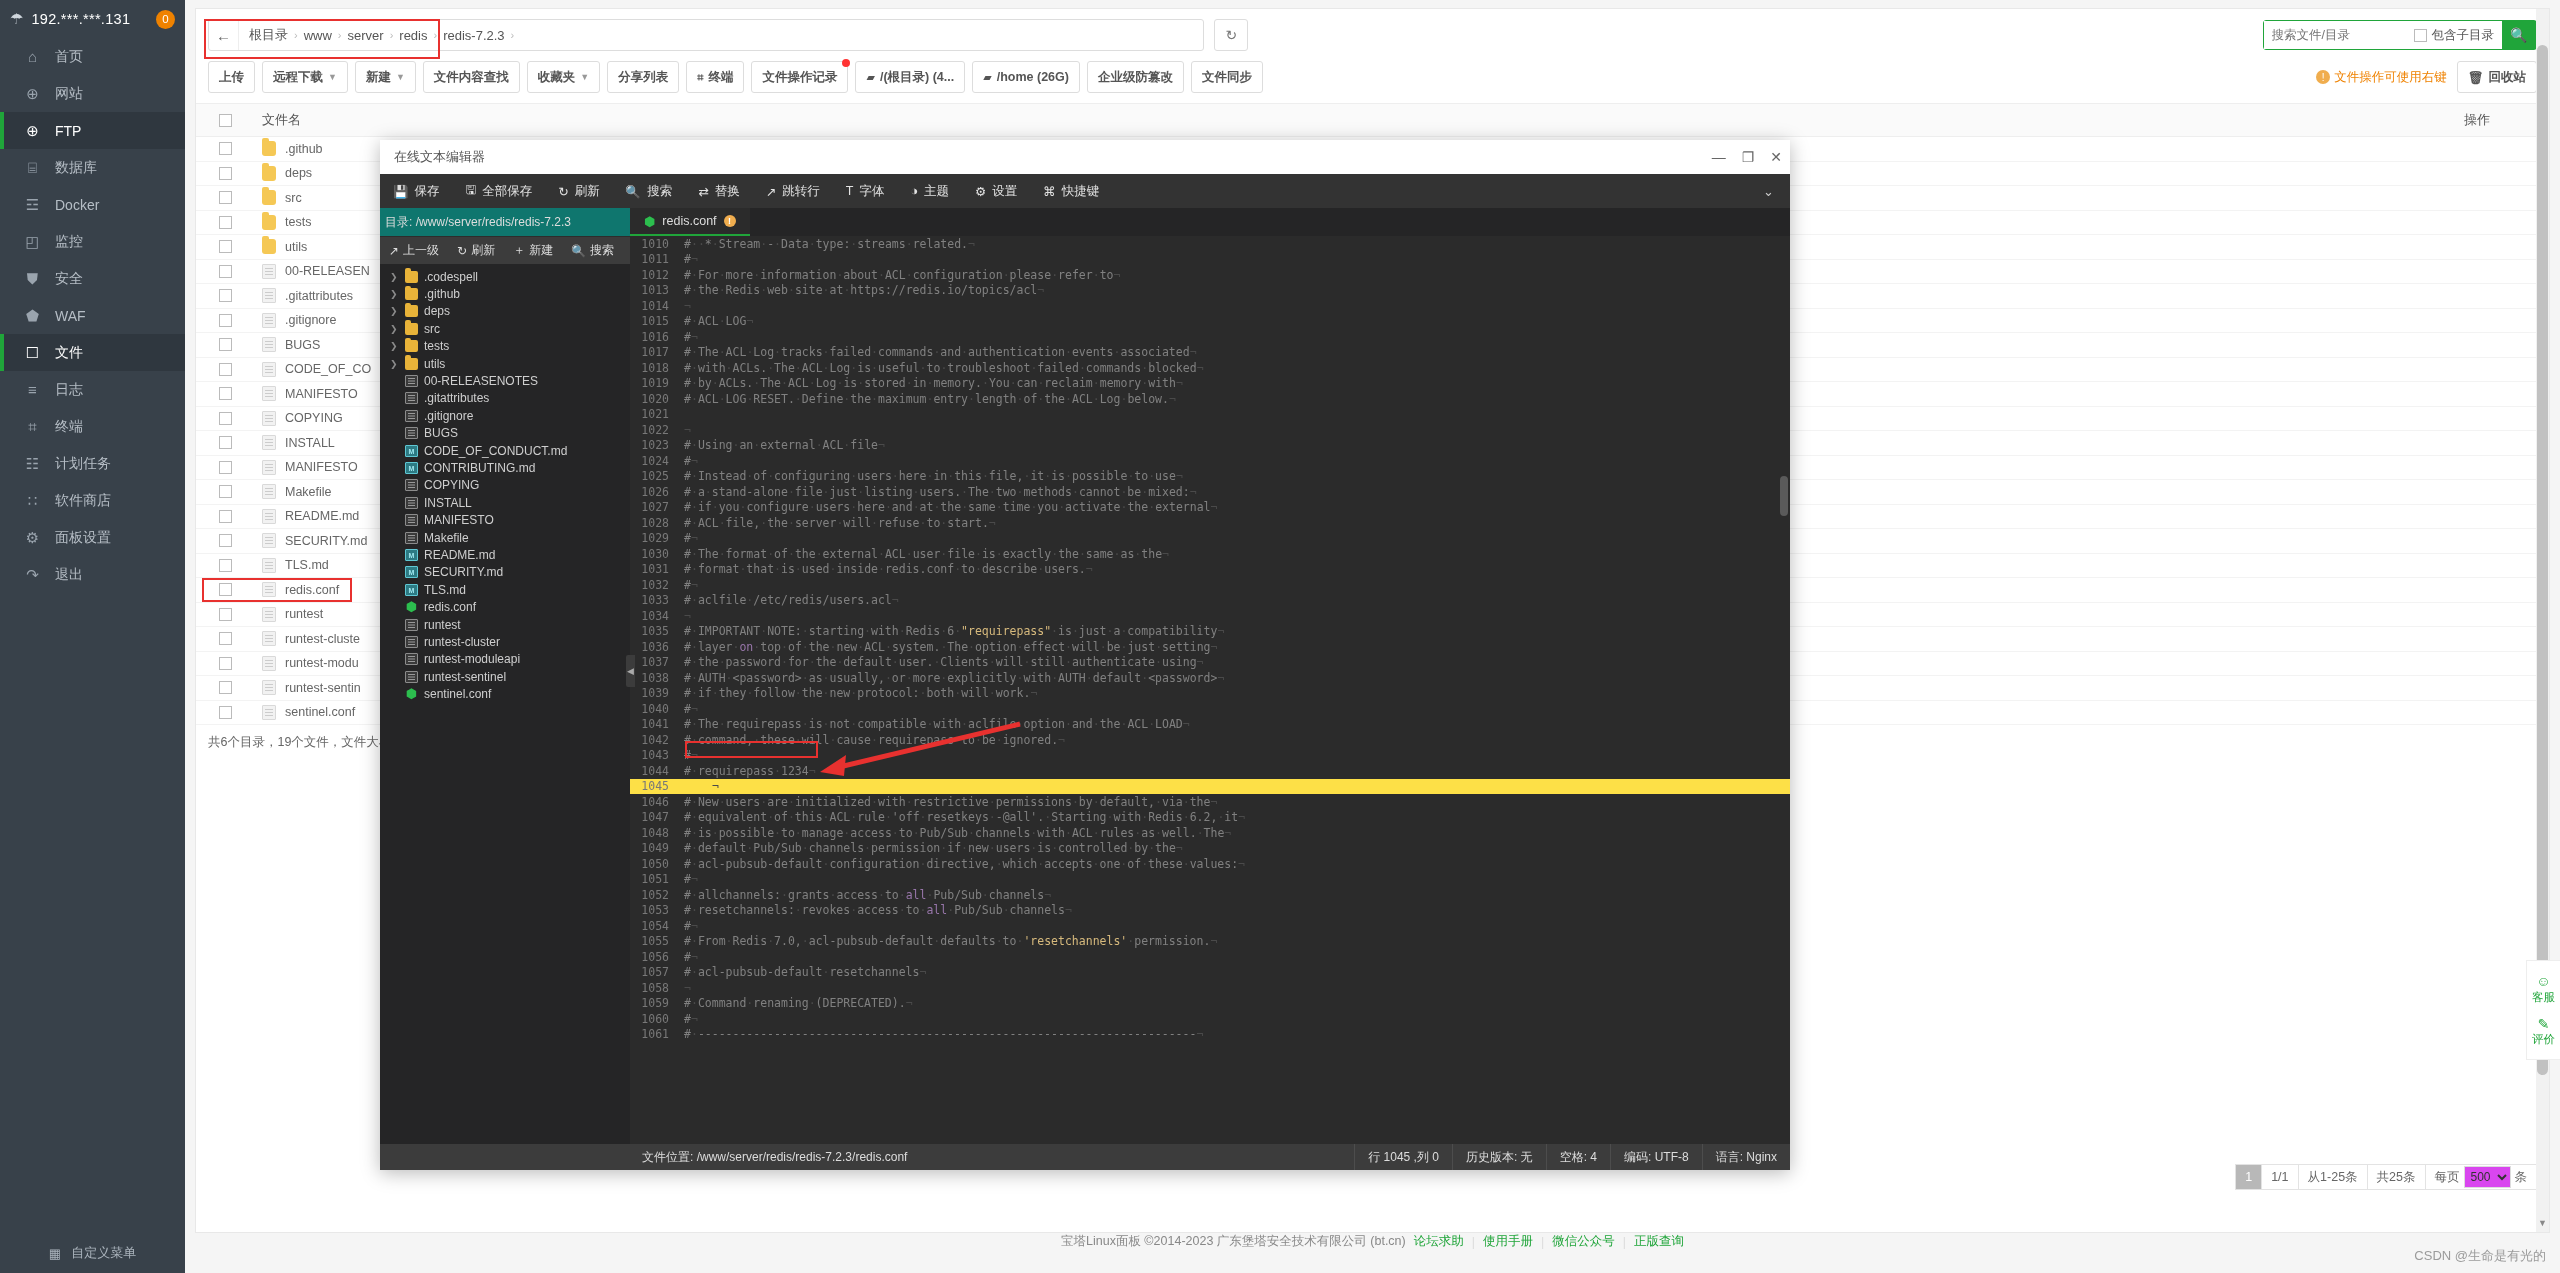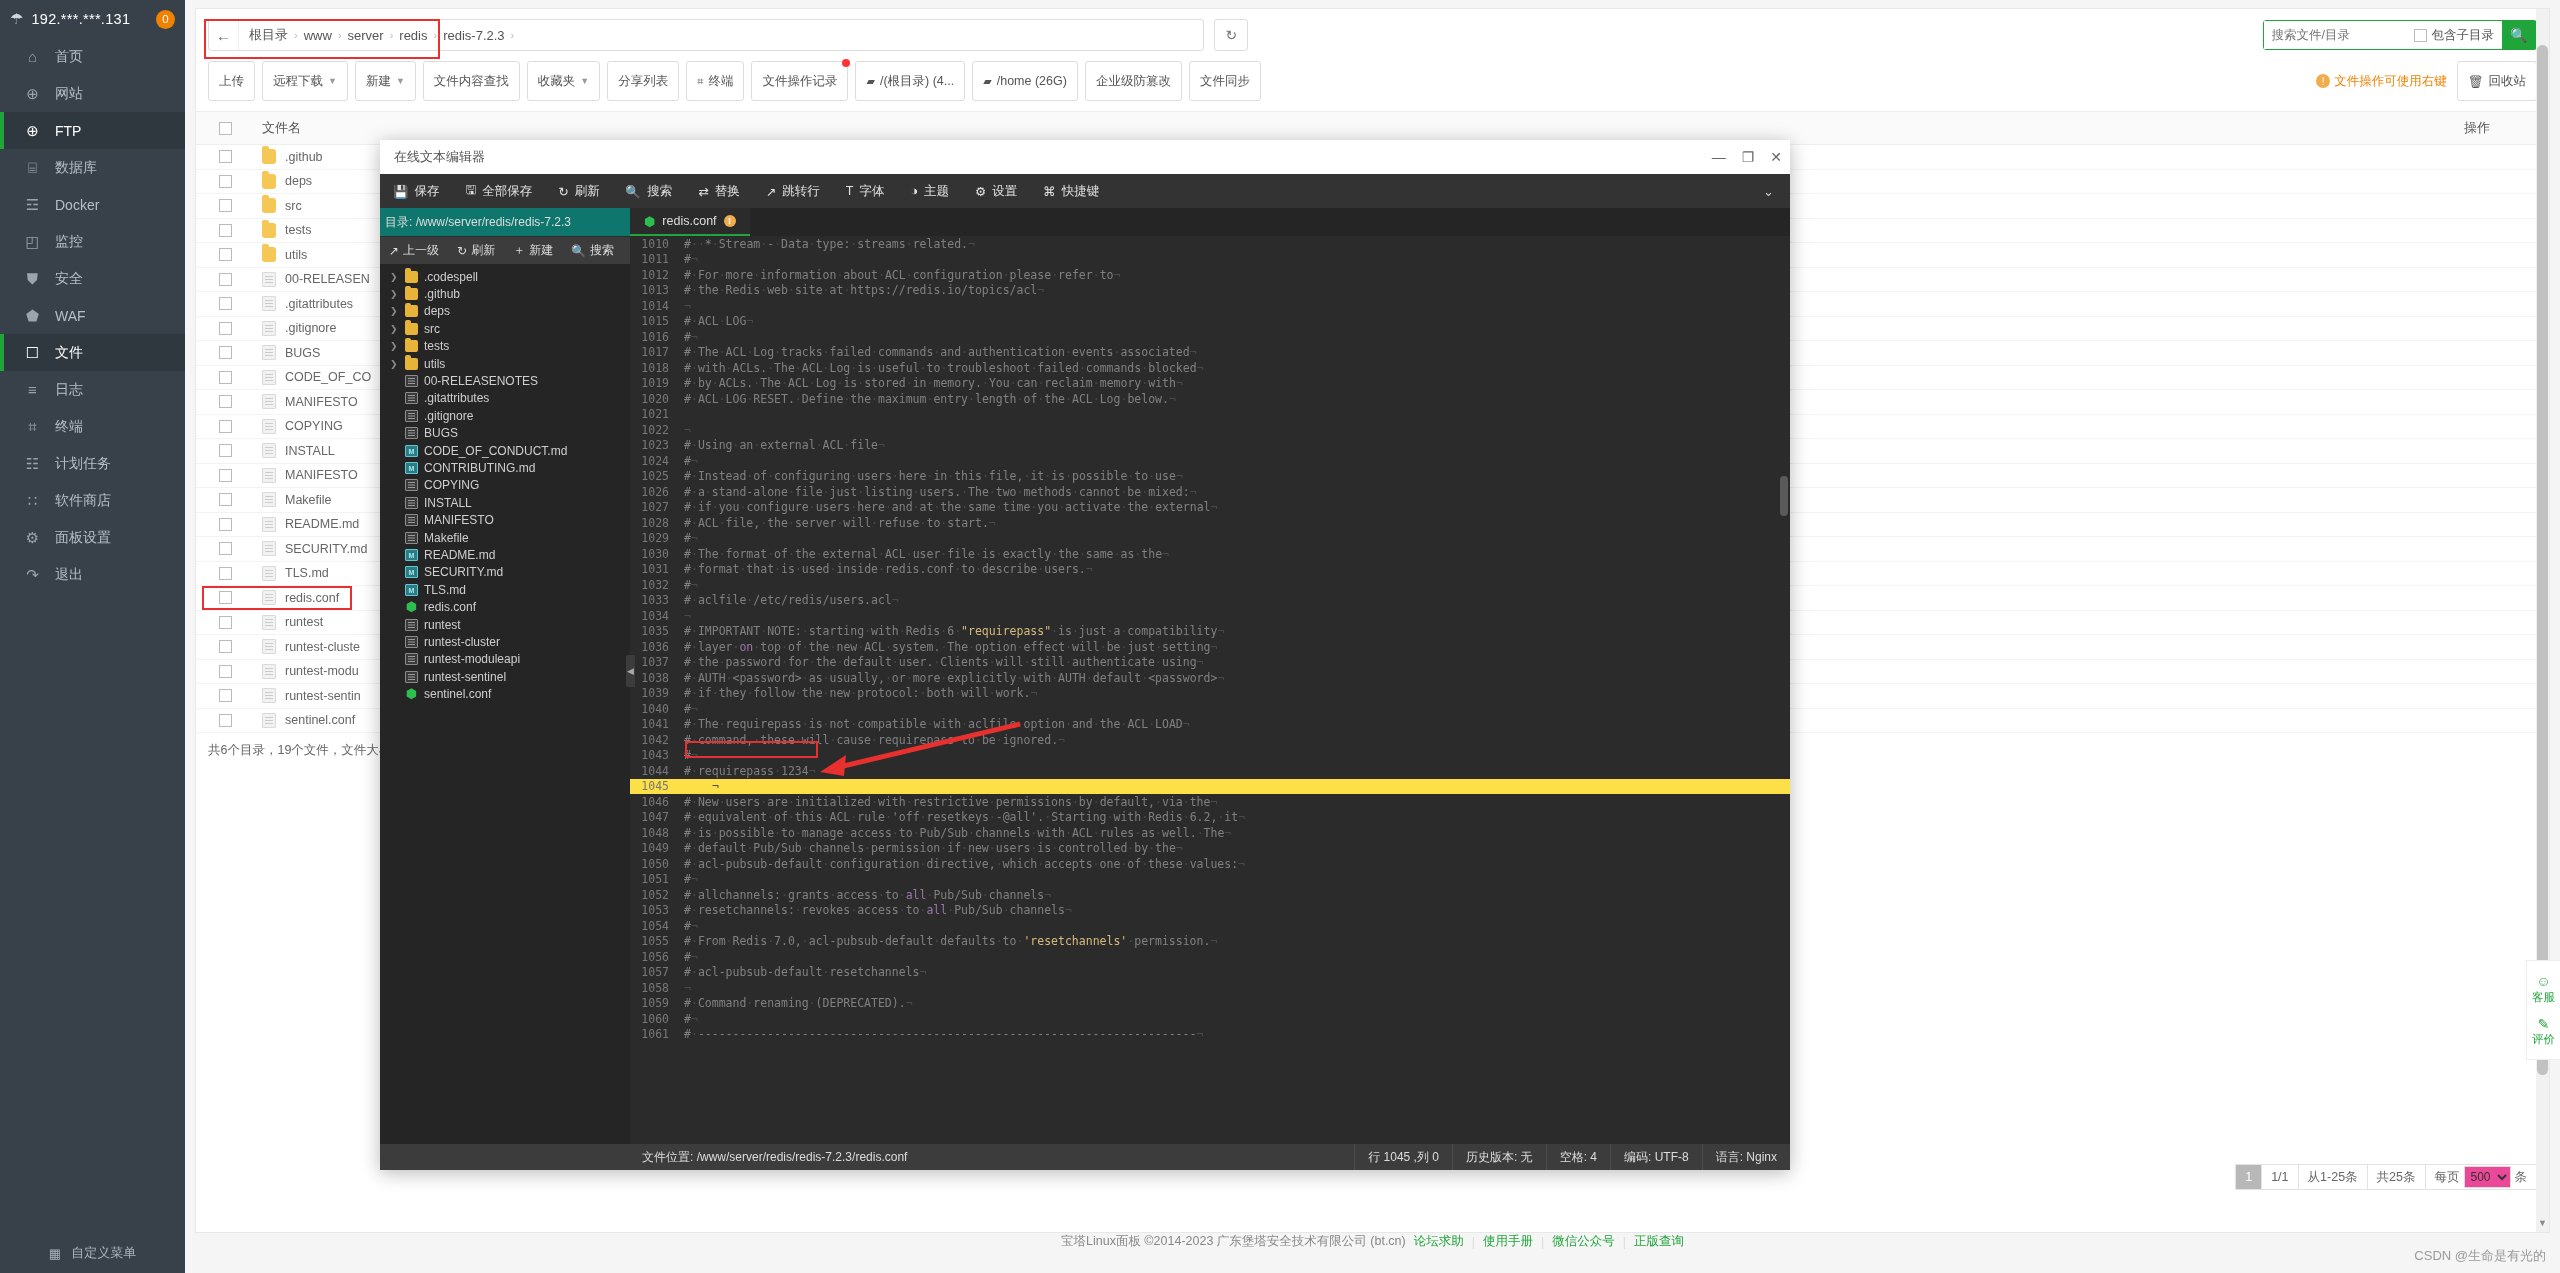--- a/index.html
+++ b/index.html
@@ -77,23 +77,23 @@
     display: flex; align-items: center; justify-content: center; font-size: 14px; cursor: pointer;
   }
   .redbox-path {
     position: absolute; left: 8px; top: 10px; width: 236px; height: 40px;
     border: 2px solid #e8312f; pointer-events: none;
   }
 
   
   .toolbar { display: flex; align-items: center; gap: 7px; padding: 0 12px 10px 12px; flex-wrap: nowrap; position: relative; }
   .tb-btn {
-    height: 40px; padding: 0 10px; border: 1px solid #ddd; background: #fff; border-radius: 3px;
+    height: 32px; padding: 0 10px; border: 1px solid #ddd; background: #fff; border-radius: 3px;
     display: flex; align-items: center; gap: 5px; font-size: 12.5px; color: #555; cursor: pointer;
-    white-space: nowrap; position: relative;
+    white-space: nowrap; position: relative; font-weight: bold;
   }
   .tb-btn .caret { font-size: 9px; color: #999; }
   .tb-dot { position: absolute; top: -3px; right: -3px; width: 8px; height: 8px; border-radius: 50%; background: #f33; }
   .tb-right { margin-left: auto; display: flex; align-items: center; gap: 10px; }
   .tb-tip { font-size: 12.5px; color: #ef8200; display: flex; align-items: center; gap: 4px; }
   .tip-i { width: 14px; height: 14px; border-radius: 50%; background: #f0ad4e; color: #fff;
            font-size: 10px; display: flex; align-items: center; justify-content: center; }
 
   
   .table-head {
@@ -123,21 +123,21 @@
   .table-foot .calc { color: #20a53a; cursor: pointer; }
 
   
   .pager {
     position: absolute; right: 12px; bottom: 42px; display: flex; align-items: center;
     gap: 0; font-size: 12.5px; color: #666;
   }
   .pg-cell { border: 1px solid #e3e3e3; border-left: none; height: 26px; padding: 0 9px;
              display: flex; align-items: center; background: #fff; }
   .pg-cell.first { border-left: 1px solid #e3e3e3; background: #b8b8b8; color: #fff; }
-  .pg-sel { margin-left: 4px; height: 22px; border: 1px solid #ddd; background: #ec4899; font-size: 12px;
+  .pg-sel { margin-left: 4px; height: 22px; border: 1px solid #ddd; background: #d946ef; font-size: 12px;
             padding: 0 2px; font-family: inherit; color: #333; }
 
   
   .footer {
     height: 40px; display: flex; align-items: flex-start; justify-content: center;
     font-size: 12.5px; color: #888; gap: 8px; background: #f5f5f5;
   }
   .footer a { color: #20a53a; text-decoration: none; cursor: pointer; }
   .footer .bar { color: #ddd; }
   .watermark { position: absolute; right: 14px; bottom: 8px; font-size: 13px; color: #9b9b9b; }

